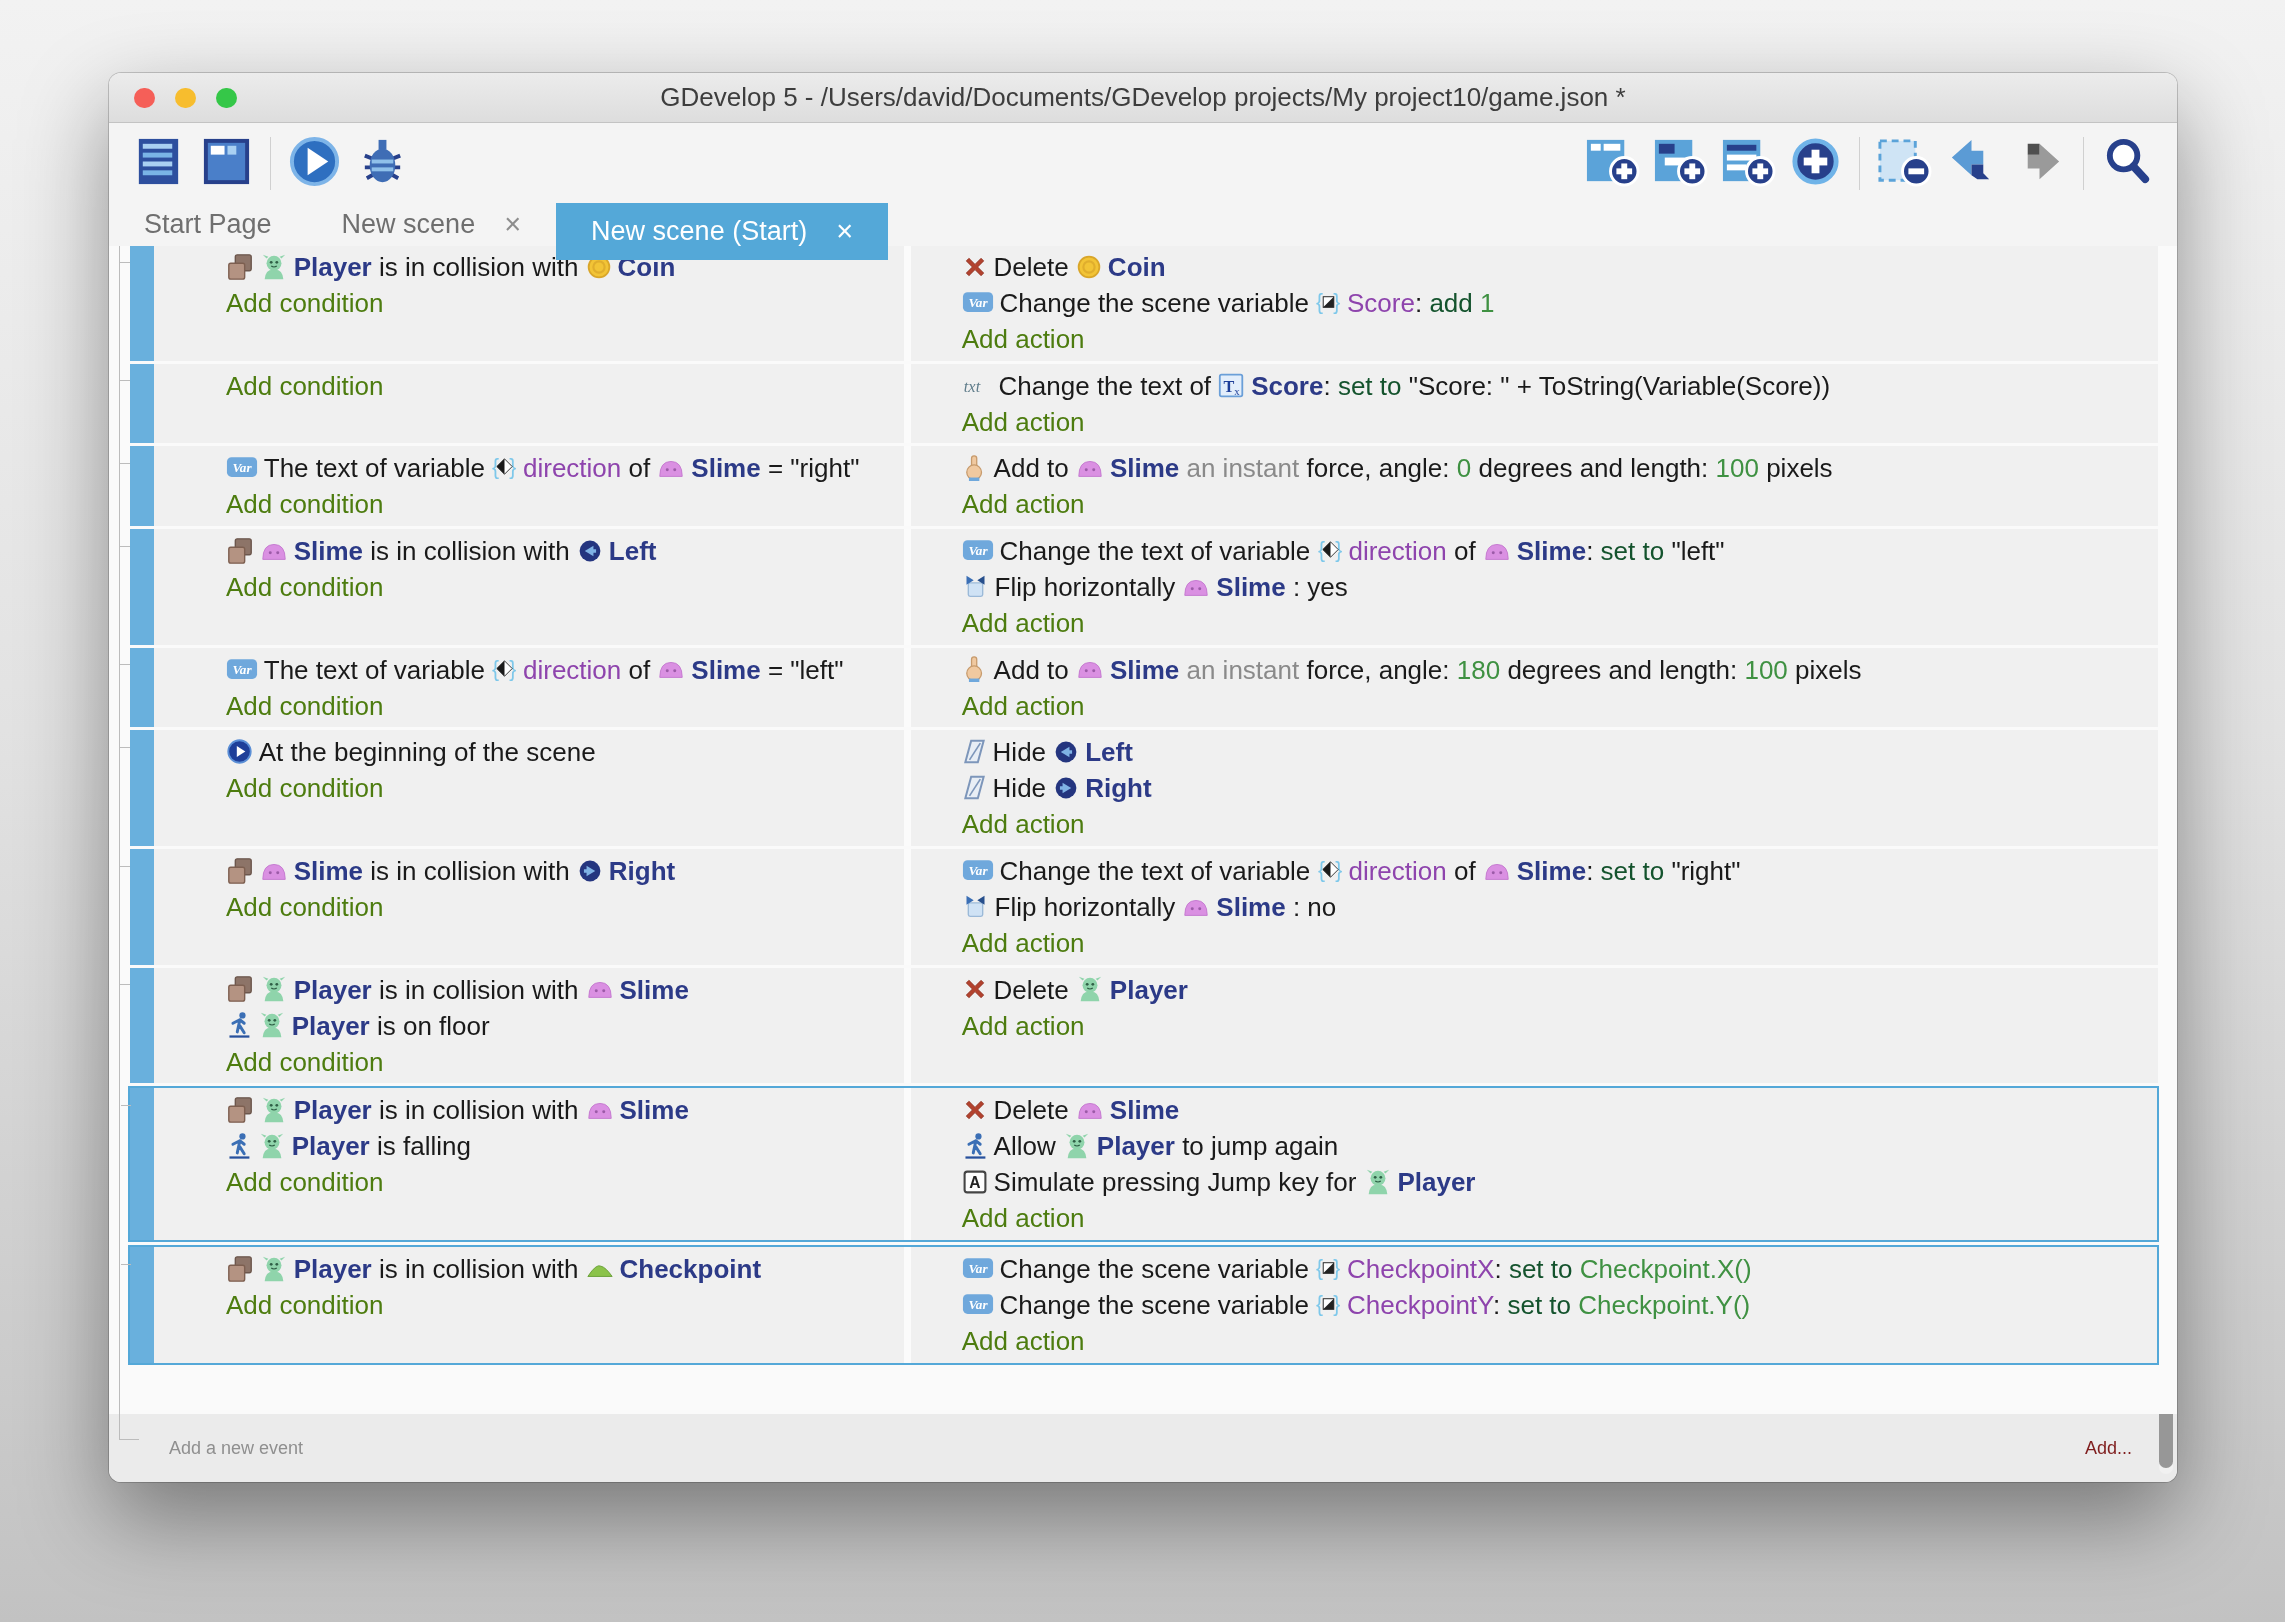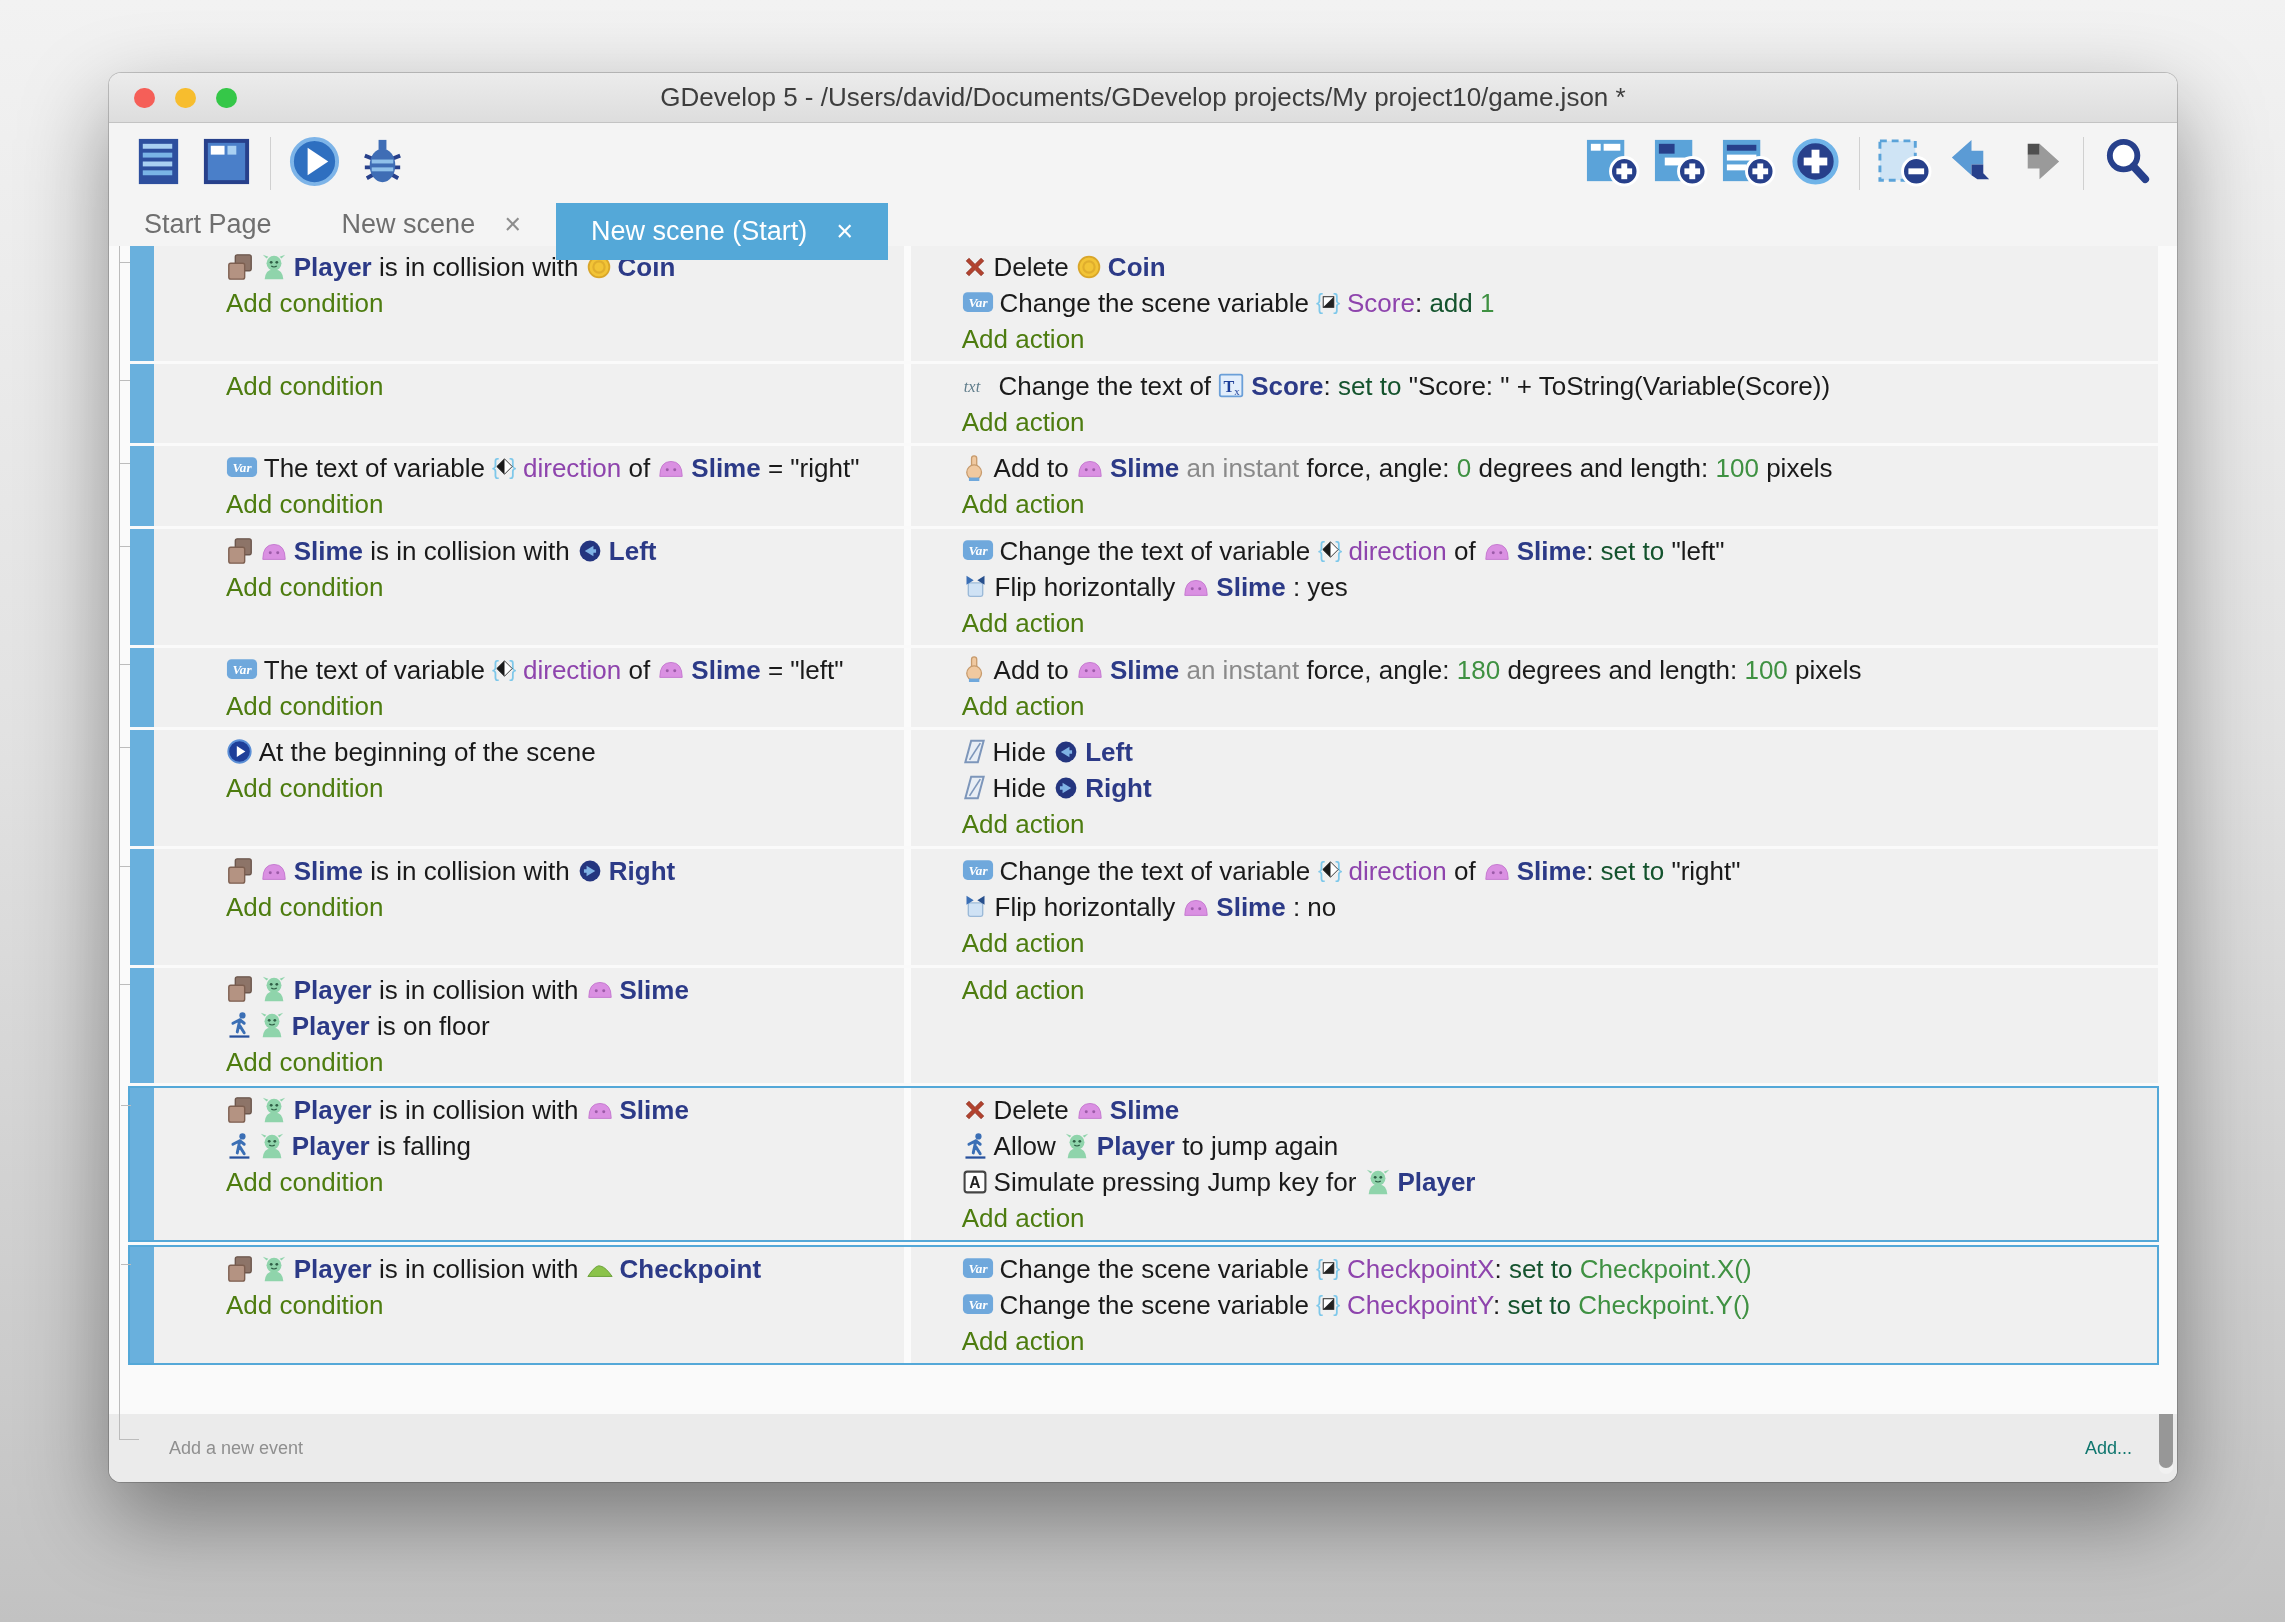--- a/index.html
+++ b/index.html
@@ -51,21 +51,21 @@
   .seg-y{color:#8a8a8a;}
   .seg-d{color:#5f5f5f;}
   .addlink{color:#4d7c0f;}
   .icon{display:inline-block;vertical-align:middle;margin:-4.9px 5.9px 0 0;}
   .icon svg{display:block;}
   
   .footer{position:absolute;left:0;right:0;bottom:0;height:68px;background:#ebebeb;
     display:flex;align-items:center;font-size:18px;color:#8f8f8f;padding:0 45px 0 60px;}
   .corner{position:absolute;left:9.8px;top:0;width:19.5px;height:25px;
     border-left:1px solid #bcbcbc;border-bottom:1px solid #bcbcbc;}
-  .adddots{margin-left:auto;color:#0f766e;}
+  .adddots{margin-left:auto;color:#7f1d1d;}
   
   .scrollbar{position:absolute;right:3.9px;top:172px;bottom:7.8px;width:13.7px;background:#f1f1f1;border-radius:6.8px;}
   .thumb{position:absolute;left:0;top:345px;width:13.7px;height:878px;background:#979797;border-radius:6.8px;}
 </style>
 </head>
 <body>
 
 <div class="window">
 
   <div class="titlebar">
@@ -461,20 +461,31 @@
                   <path d="M23 6 L27 2 L21 4 Z" fill="#8fd4ab"></path>
                   <circle cx="15" cy="11" r="8" fill="#8fd4ab"></circle>
                   <path d="M5 28 Q6 17 15 18 Q24 17 25 28 Z" fill="#8fd4ab"></path>
                   <circle cx="12" cy="10" r="1.5" fill="#2f5f46"></circle>
                   <circle cx="18" cy="10" r="1.5" fill="#2f5f46"></circle>
                   <path d="M12 14 Q15 16 18 14" stroke="#2f5f46" stroke-width="1.2" fill="none"></path>
                 </svg></span><span class="seg-o">Player</span><span class="seg-t"> is on floor</span></div>
             <div class="line"><span class="addlink">Add condition</span></div>
           </div>
           <div class="act">
+            <div class="line"><span class="icon"><svg width="26" height="26" viewBox="0 0 30 30">
+                  <path d="M5 8 L8 5 L15 12 L22 5 L25 8 L18 15 L25 22 L22 25 L15 18 L8 25 L5 22 L12 15 Z" fill="#b3422e" stroke="#8e2f1f" stroke-width="1"></path>
+                </svg></span><span class="seg-t">Delete </span><span class="icon"><svg width="28" height="28" viewBox="0 0 30 30">
+                  <path d="M7 6 L3 2 L9 4 Z" fill="#8fd4ab"></path>
+                  <path d="M23 6 L27 2 L21 4 Z" fill="#8fd4ab"></path>
+                  <circle cx="15" cy="11" r="8" fill="#8fd4ab"></circle>
+                  <path d="M5 28 Q6 17 15 18 Q24 17 25 28 Z" fill="#8fd4ab"></path>
+                  <circle cx="12" cy="10" r="1.5" fill="#2f5f46"></circle>
+                  <circle cx="18" cy="10" r="1.5" fill="#2f5f46"></circle>
+                  <path d="M12 14 Q15 16 18 14" stroke="#2f5f46" stroke-width="1.2" fill="none"></path>
+                </svg></span><span class="seg-o">Player</span></div>
             <div class="line"><span class="addlink">Add action</span></div>
           </div>
         </div>
         <div class="event-row sel">
           <div class="tick"></div>
           <div class="ebar"></div>
           <div class="cond">
             <div class="line"><span class="icon"><svg width="28" height="28" viewBox="0 0 30 30">
                   <rect x="10" y="2" width="17" height="17" rx="2" fill="#8d7468" stroke="#6b564c" stroke-width="1.5"></rect>
                   <rect x="3" y="11" width="17" height="17" rx="2" fill="#b49382" stroke="#7d5f50" stroke-width="1.5"></rect>

